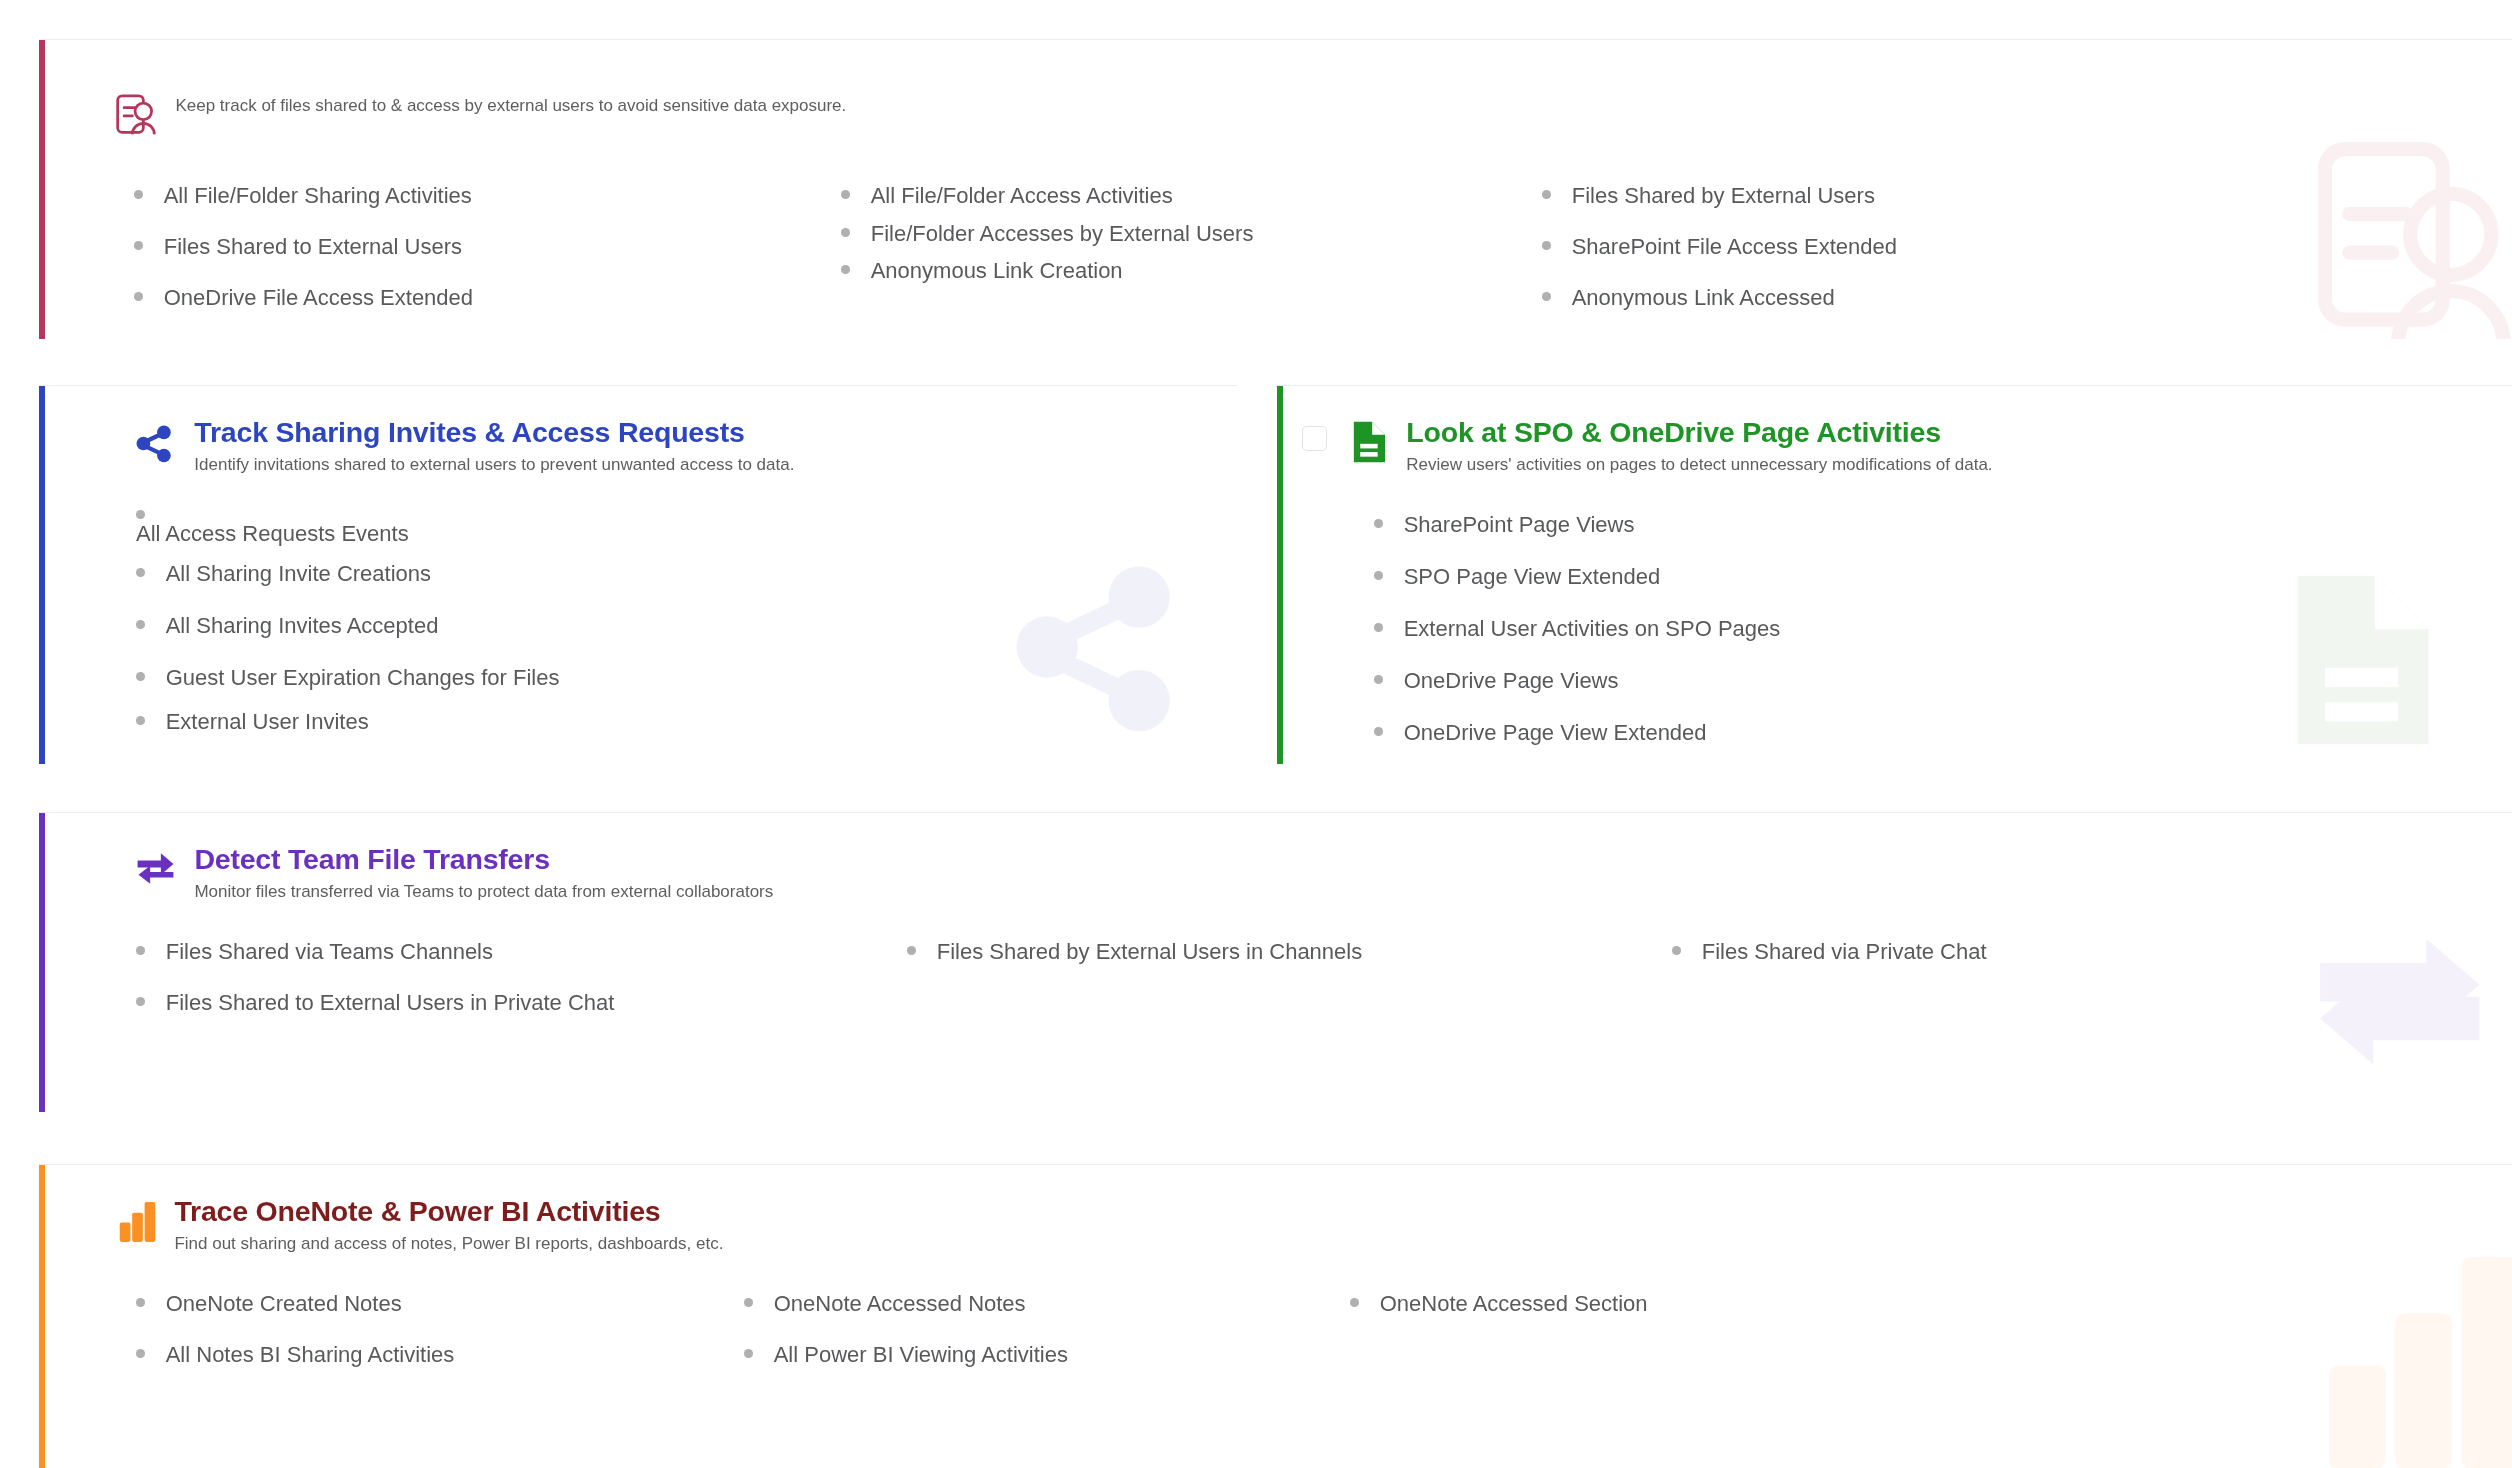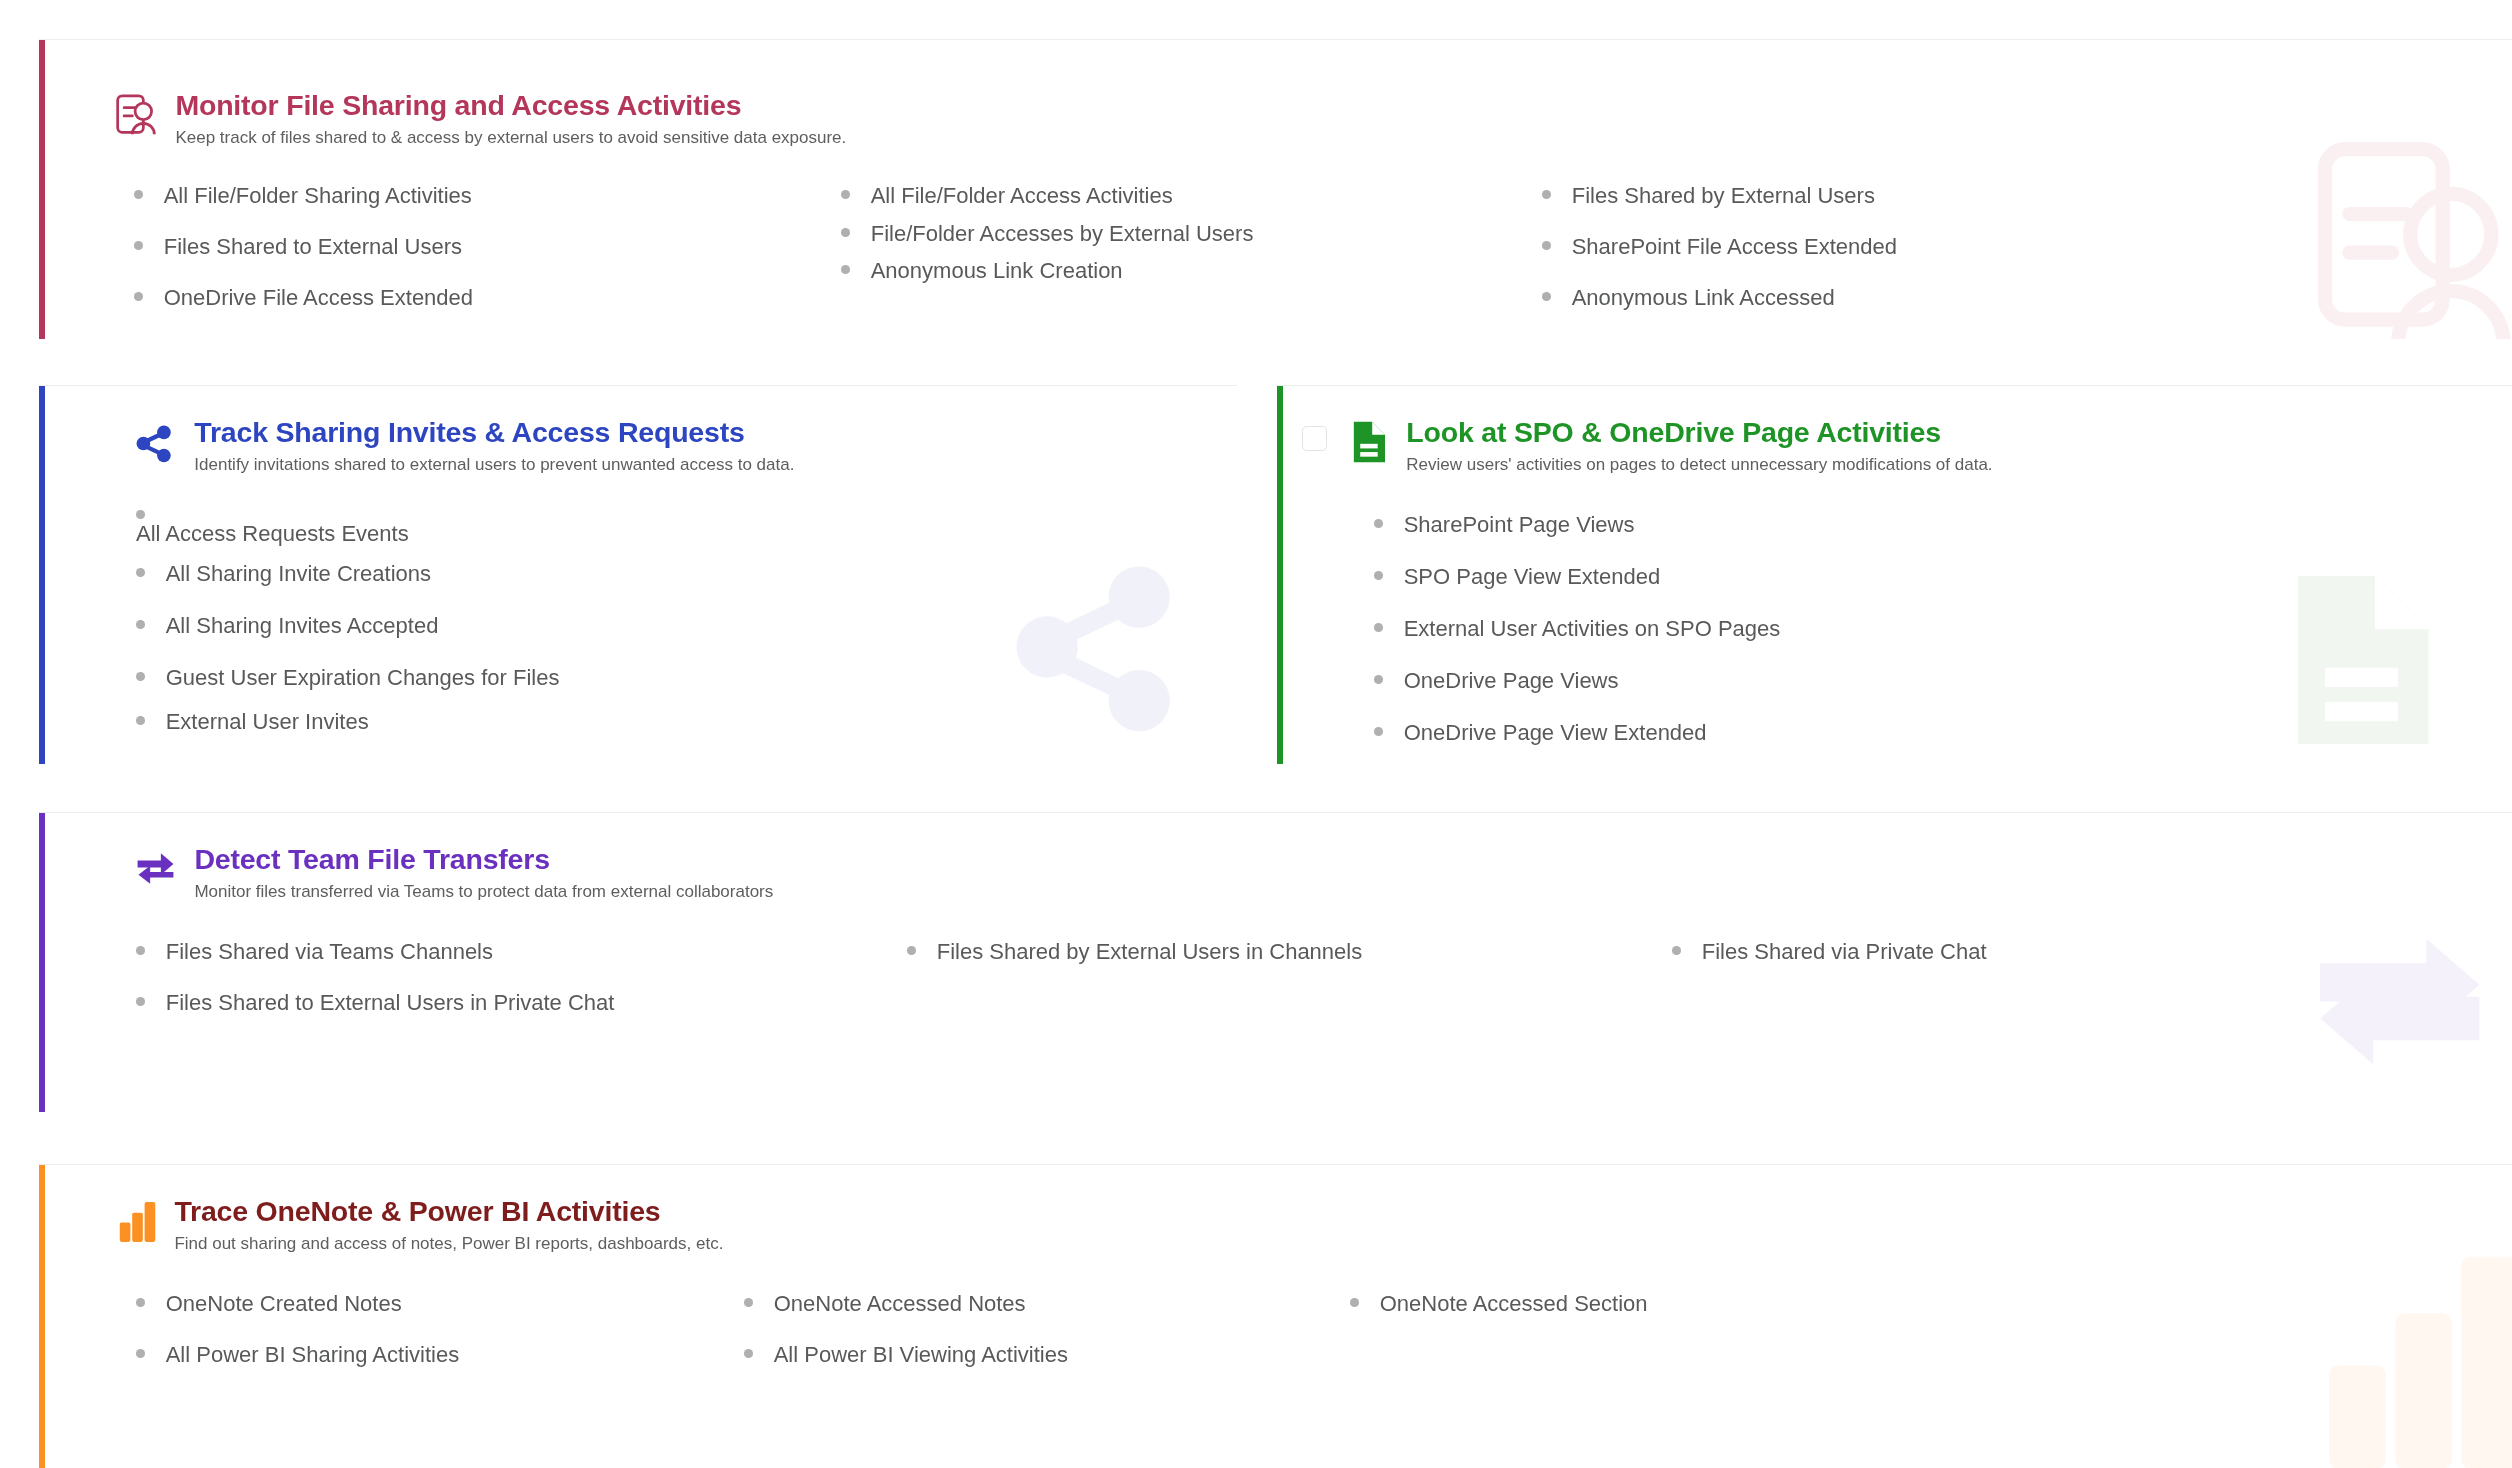--- a/index.html
+++ b/index.html
@@ -112,21 +112,20 @@
 
     <div class="phead" style="left:75px;top:50px;">
       <svg class="picon" viewBox="0 0 48 50">
         <rect x="4" y="4" width="28" height="40" rx="5" ry="5" fill="none" stroke="#b4365a" stroke-width="3"></rect>
         <line x1="11" y1="17" x2="24" y2="17" stroke="#b4365a" stroke-width="3" stroke-linecap="round"></line>
         <line x1="11" y1="26" x2="20" y2="26" stroke="#b4365a" stroke-width="3" stroke-linecap="round"></line>
         <circle cx="32" cy="21" r="9" fill="#fff" stroke="#b4365a" stroke-width="3"></circle>
         <path d="M20 46 a12 12 0 0 1 24 0" fill="none" stroke="#b4365a" stroke-width="3"></path>
       </svg>
       <div class="ptexts">
-        <div class="ptitle c-crimson">Monitor File Sharing and Access Activities</div>
         <div class="psub">Keep track of files shared to &amp; access by external users to avoid sensitive data exposure.</div>
       </div>
     </div>
 
     <svg class="wm" style="left:2276px;top:101px;width:227px;height:203px;" viewBox="0 0 110 100">
       <rect x="4" y="4" width="58" height="84" rx="10" ry="10" fill="none" stroke="#faf0f2" stroke-width="7"></rect>
       <line x1="16" y1="36" x2="44" y2="36" stroke="#faf0f2" stroke-width="7" stroke-linecap="round"></line>
       <line x1="16" y1="55" x2="37" y2="55" stroke="#faf0f2" stroke-width="7" stroke-linecap="round"></line>
       <circle cx="66" cy="46" r="20" fill="none" stroke="#faf0f2" stroke-width="7"></circle>
       <path d="M40 100 a26 26 0 0 1 52 0" fill="none" stroke="#faf0f2" stroke-width="7"></path>
@@ -346,21 +345,21 @@
     </svg>
 
     <div class="plist" style="left:0;top:128px;width:2474px;">
       <div class="pcol" style="left:97px;top:0;">
         <div class="pitem" style="margin-bottom:29px;">
           <span class="pbullet"></span>
           <span class="plabel">OneNote Created Notes</span>
         </div>
         <div class="pitem">
           <span class="pbullet"></span>
-          <span class="plabel">All Power BI Sharing Activities</span>
+          <span class="plabel">All Notes BI Sharing Activities</span>
         </div>
       </div>
       <div class="pcol" style="left:705px;top:0;">
         <div class="pitem" style="margin-bottom:29px;">
           <span class="pbullet"></span>
           <span class="plabel">OneNote Accessed Notes</span>
         </div>
         <div class="pitem">
           <span class="pbullet"></span>
           <span class="plabel">All Power BI Viewing Activities</span>

